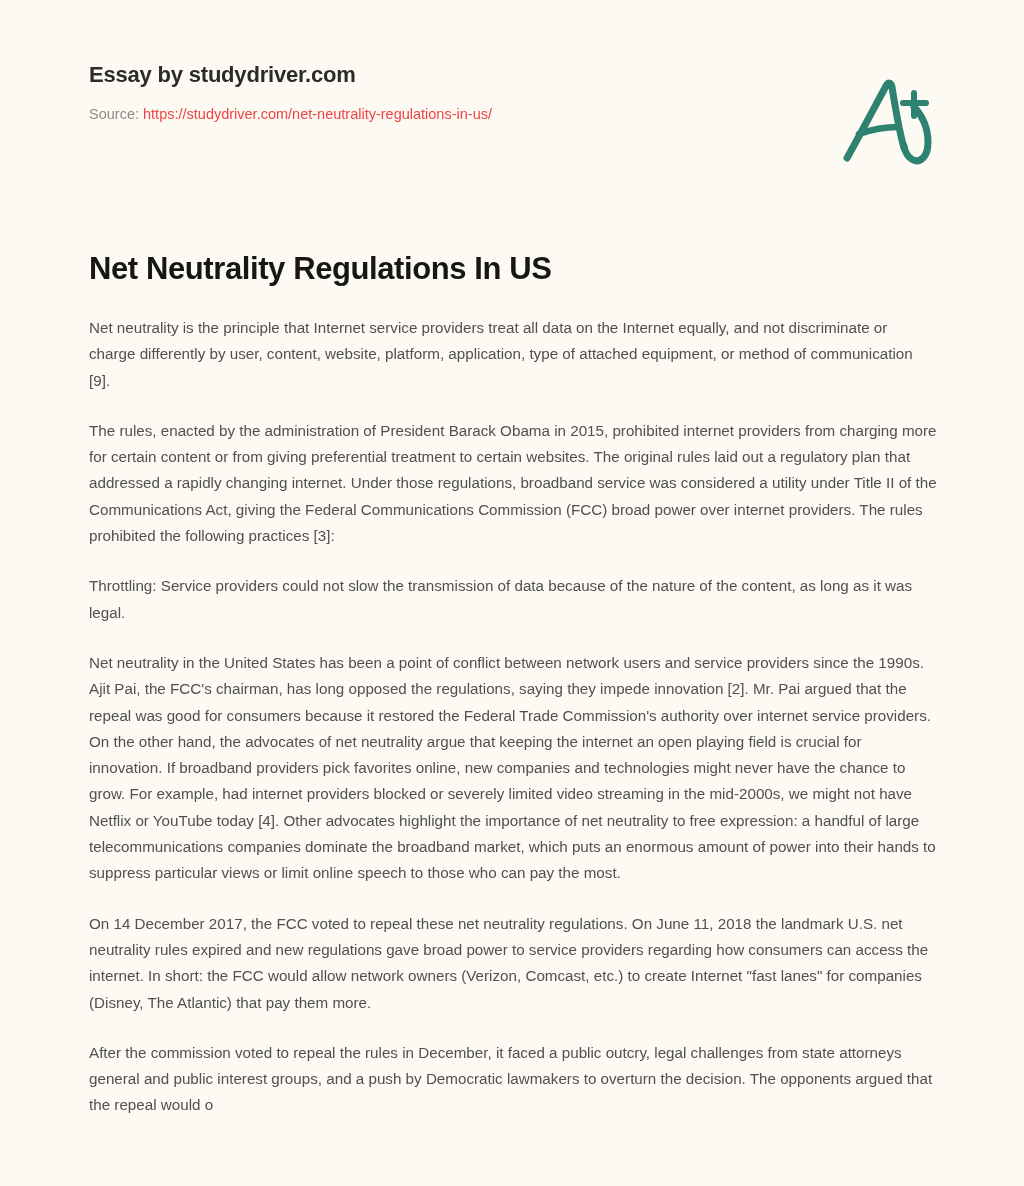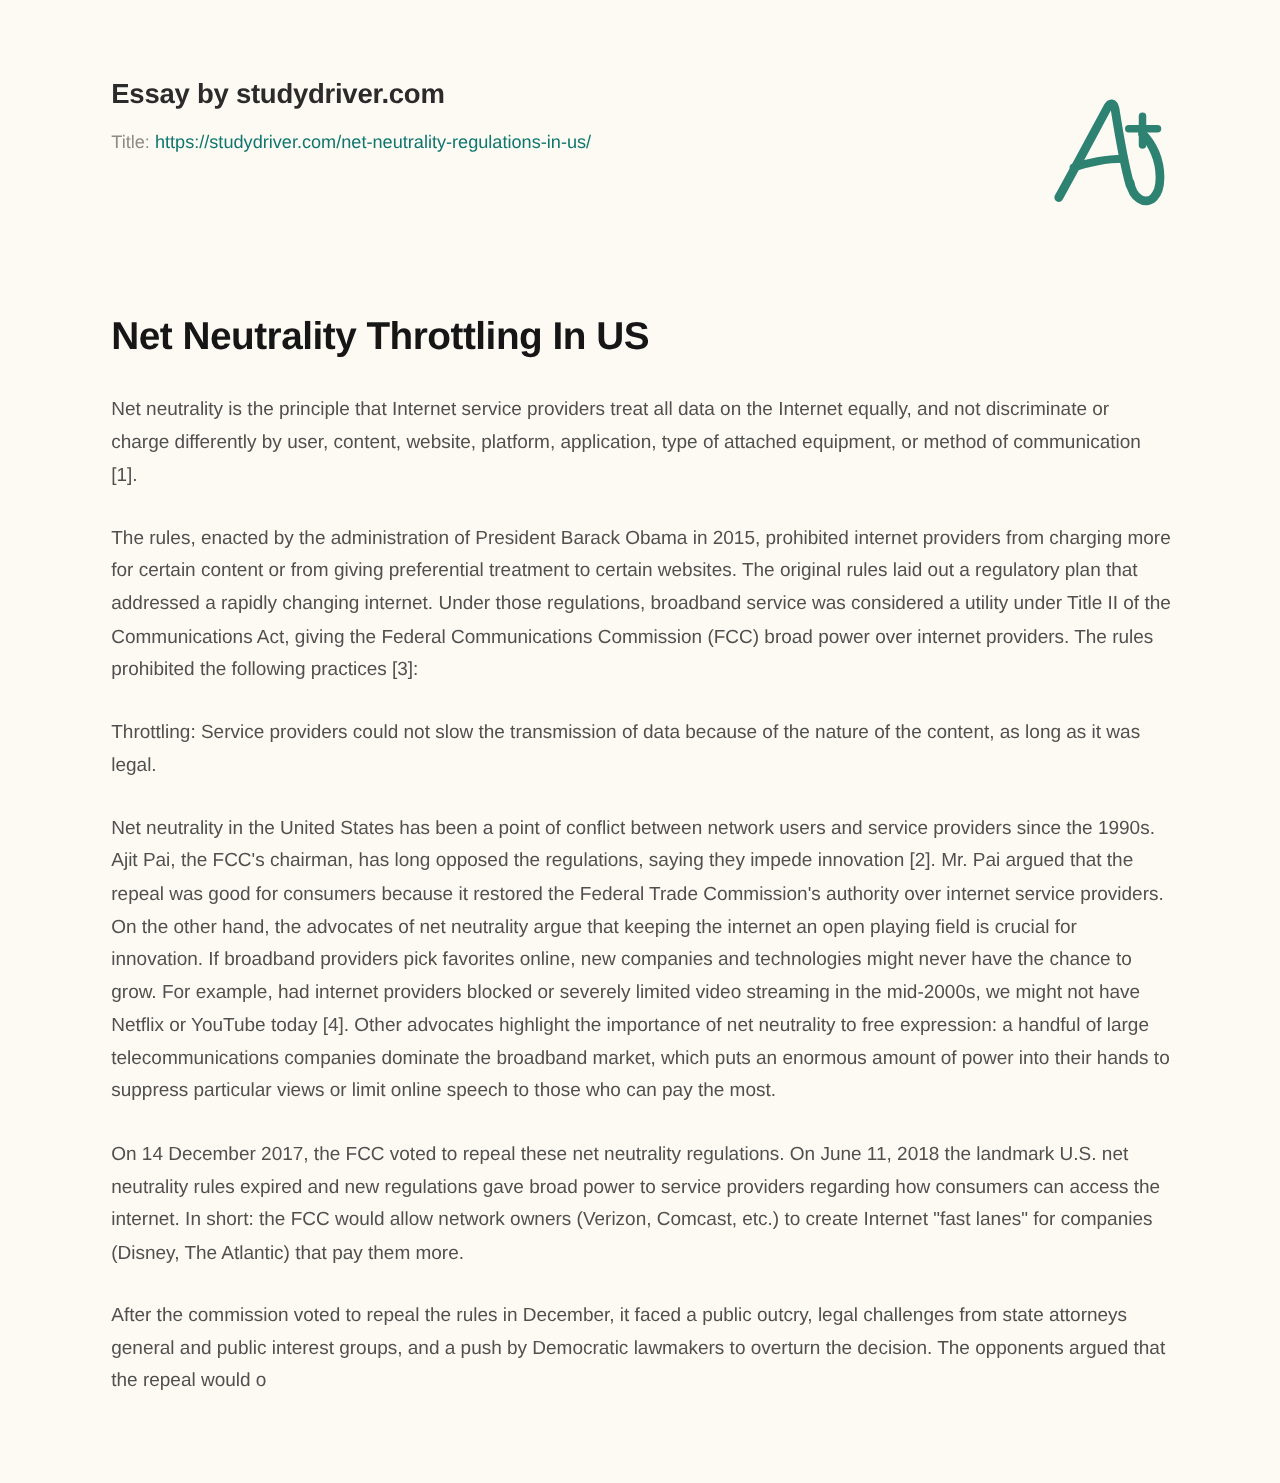--- a/index.html
+++ b/index.html
@@ -34,21 +34,21 @@
     margin-top: 16px;
     font-size: 14.5px;
     color: #8e8a84;
     line-height: 1.4;
     white-space: nowrap;
   }
   .source-label {
     color: #8e8a84;
   }
   .source-url {
-    color: #0f766e;
+    color: #ef4444;
     text-decoration: none;
   }
   .logo {
     position: absolute;
     right: 80px;
     top: 72px;
     width: 110px;
     height: 100px;
   }
   .logo svg { display: block; }
@@ -81,41 +81,41 @@
   .body p:last-child { margin-bottom: 0; }
 </style>
 </head>
 <body>
 
 <div class="page">
 
   <div class="header">
     <div class="byline">Essay by studydriver.com</div>
     <div class="source-line">
-      <span class="source-label">Title:</span>
+      <span class="source-label">Source:</span>
       <a class="source-url" href="#">https://studydriver.com/net-neutrality-regulations-in-us/</a>
     </div>
   </div>
 
   <div class="logo">
     <svg width="110" height="100" viewBox="0 0 110 100" aria-hidden="true">
       <g fill="none" stroke="#2e8271" stroke-linecap="round" stroke-linejoin="round">
         <path d="M13 86 C22 70, 38 40, 52 14 C54 10, 57 10, 58 15 C61 34, 66 62, 70 76" stroke-width="7"></path>
         <path d="M25 62 C36 58, 52 55, 64 55" stroke-width="6.5"></path>
         <path d="M70 74 C72 86, 82 93, 89 86 C96 79, 95 62, 90 50 C87 43, 83 38, 80 35" stroke-width="7"></path>
         <path d="M80 21 L80 44" stroke-width="6"></path>
         <path d="M69 31 L92 31" stroke-width="6"></path>
       </g>
     </svg>
   </div>
 
-  <h1 class="title">Net Neutrality Throttling In US</h1>
+  <h1 class="title">Net Neutrality Regulations In US</h1>
 
   <div class="body">
-    <p>Net neutrality is the principle that Internet service providers treat all data on the Internet equally, and not discriminate or charge differently by user, content, website, platform, application, type of attached equipment, or method of communication [1].</p>
+    <p>Net neutrality is the principle that Internet service providers treat all data on the Internet equally, and not discriminate or charge differently by user, content, website, platform, application, type of attached equipment, or method of communication [9].</p>
     <p>The rules, enacted by the administration of President Barack Obama in 2015, prohibited internet providers from charging more for certain content or from giving preferential treatment to certain websites. The original rules laid out a regulatory plan that addressed a rapidly changing internet. Under those regulations, broadband service was considered a utility under Title II of the Communications Act, giving the Federal Communications Commission (FCC) broad power over internet providers. The rules prohibited the following practices [3]:</p>
     <p>Throttling: Service providers could not slow the transmission of data because of the nature of the content, as long as it was legal.</p>
     <p>Net neutrality in the United States has been a point of conflict between network users and service providers since the 1990s. Ajit Pai, the FCC's chairman, has long opposed the regulations, saying they impede innovation [2]. Mr. Pai argued that the repeal was good for consumers because it restored the Federal Trade Commission's authority over internet service providers. On the other hand, the advocates of net neutrality argue that keeping the internet an open playing field is crucial for innovation. If broadband providers pick favorites online, new companies and technologies might never have the chance to grow. For example, had internet providers blocked or severely limited video streaming in the mid-2000s, we might not have Netflix or YouTube today [4]. Other advocates highlight the importance of net neutrality to free expression: a handful of large telecommunications companies dominate the broadband market, which puts an enormous amount of power into their hands to suppress particular views or limit online speech to those who can pay the most.</p>
     <p>On 14 December 2017, the FCC voted to repeal these net neutrality regulations. On June 11, 2018 the landmark U.S. net neutrality rules expired and new regulations gave broad power to service providers regarding how consumers can access the internet. In short: the FCC would allow network owners (Verizon, Comcast, etc.) to create Internet "fast lanes" for companies (Disney, The Atlantic) that pay them more.</p>
     <p>After the commission voted to repeal the rules in December, it faced a public outcry, legal challenges from state attorneys general and public interest groups, and a push by Democratic lawmakers to overturn the decision. The opponents argued that the repeal would o</p>
   </div>
 
 </div>
 
 </body></html>

